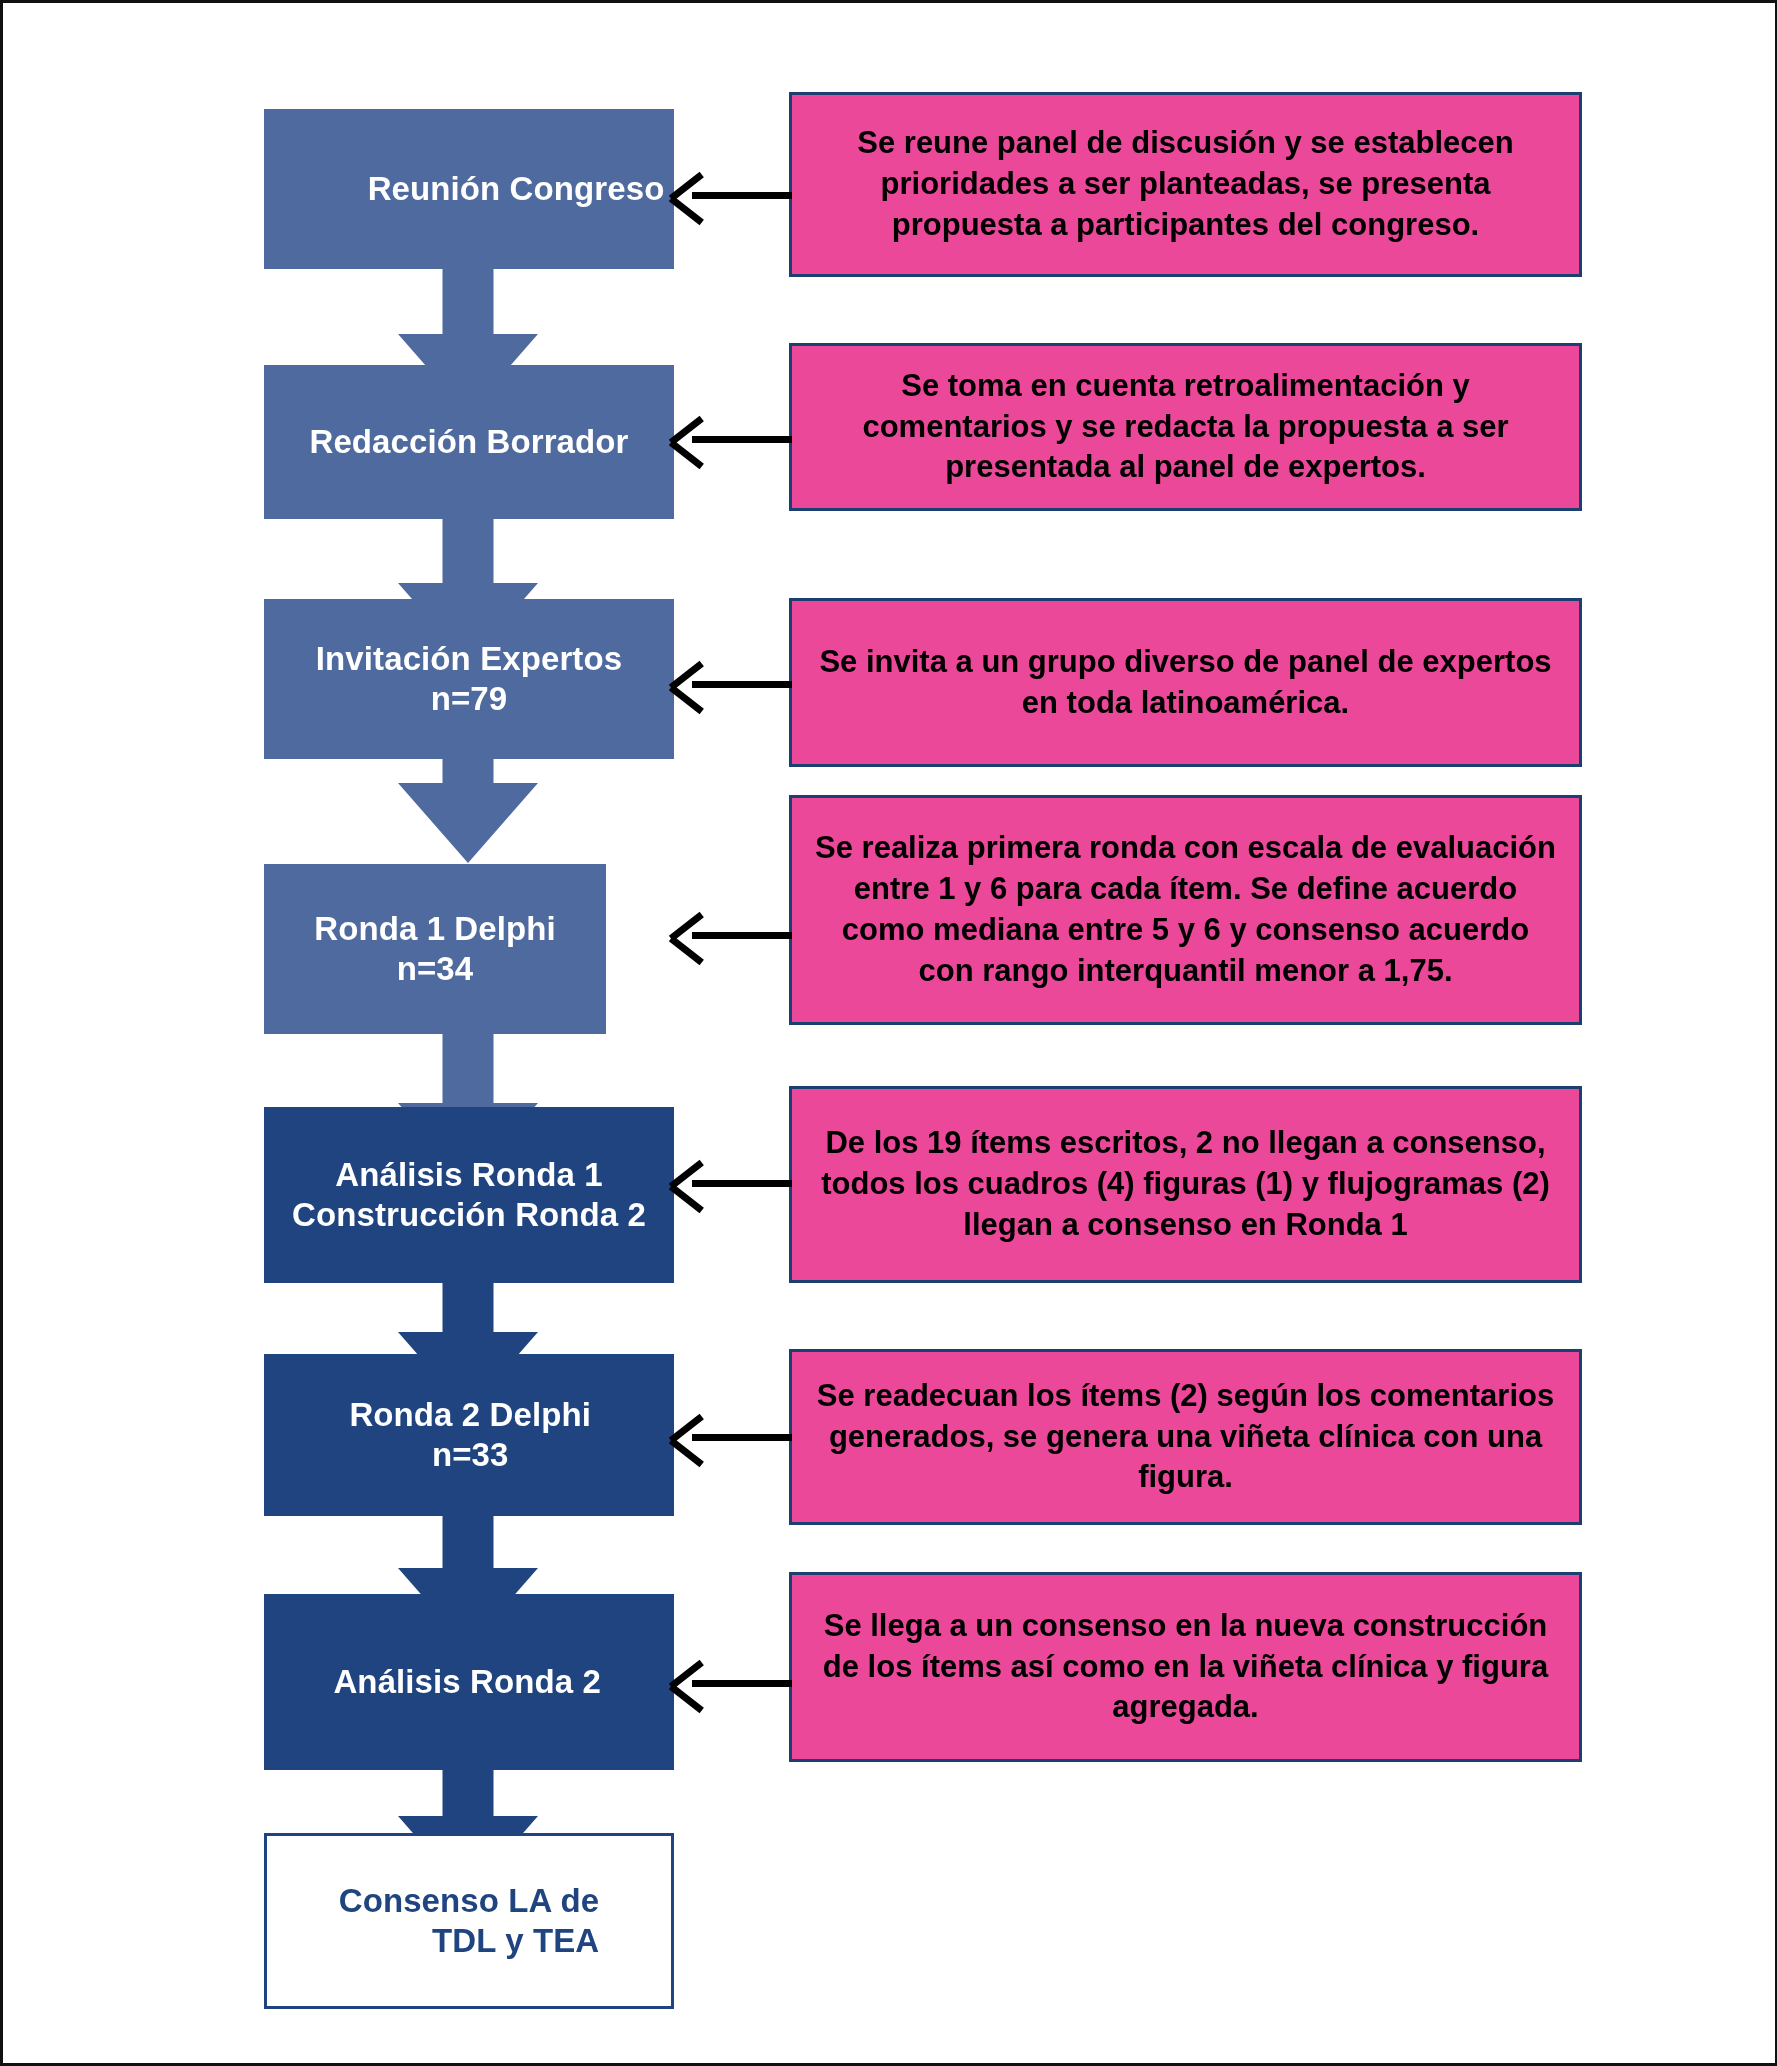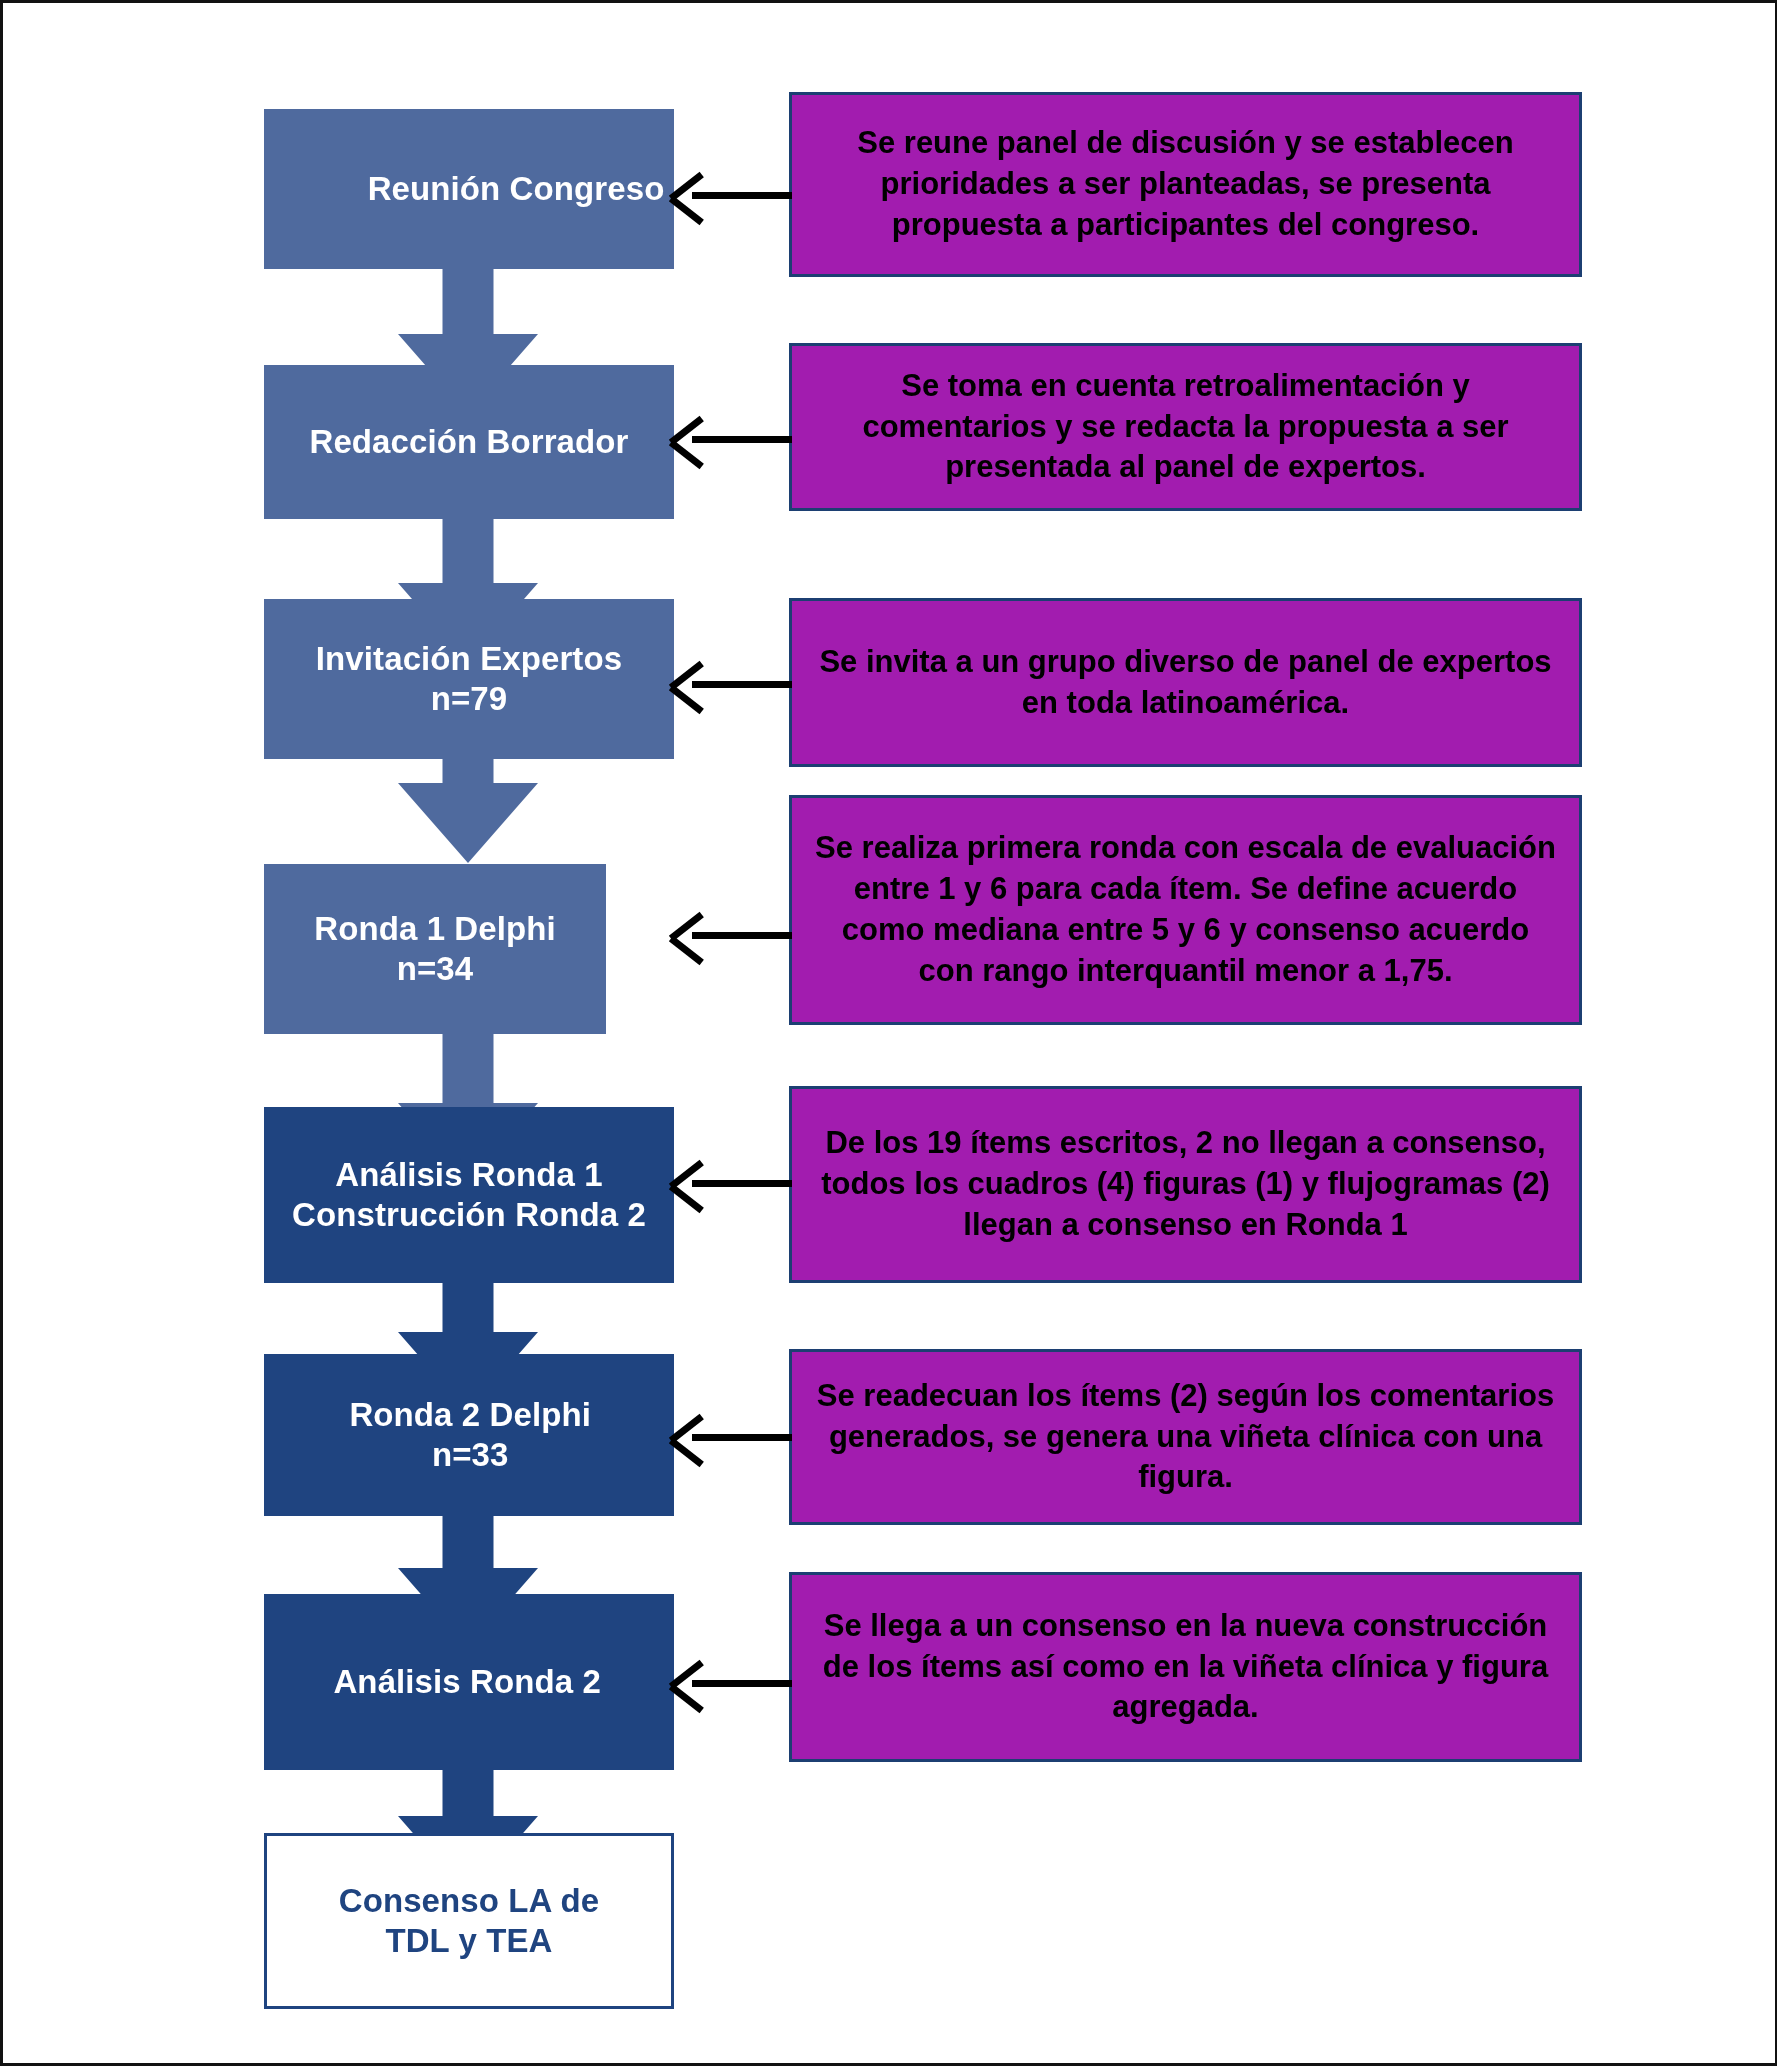--- a/index.html
+++ b/index.html
@@ -50,21 +50,21 @@
     border-right:70px solid transparent;
   }
   .vconn.light .shaft{background:#4F6A9E;}
   .vconn.light .head{border-top:80px solid #4F6A9E;}
   .vconn.dark .shaft{background:#1F4480;}
   .vconn.dark .head{border-top:80px solid #1F4480;}
 
   
   .desc{
     position:absolute;
-    background:#a21caf;
+    background:#ec4899;
     border:3.7px solid #1C3F72;
     box-sizing:border-box;
     display:flex;align-items:center;justify-content:center;
     text-align:center;
     color:#000000;
     font-weight:bold;
     font-size:31px;
     line-height:1.32;
     padding:10px 21px;
     z-index:3;
@@ -195,19 +195,19 @@
     <div class="head"></div>
   </div>
   <div class="desc" style="left:786px;top:1569px;width:793px;height:190px;">
     <span>Se llega a un consenso en la nueva construcción de los ítems así como en la viñeta clínica y figura agregada.</span>
   </div>
   <div class="hlink" style="left:668px;top:1664px;width:121px;">
     <div class="line"></div>
     <div class="tip"></div>
   </div>
 
-  <div class="proc outline" style="left:261px;top:1830px;width:410px;height:176px;">
+  <div class="proc outline" style="left:261px;top:1830px;width:410px;height:176px;text-align:right;">
     <span class="lbl">Consenso LA de
 TDL y TEA</span>
   </div>
 
 </div>
 
 
 </body></html>

